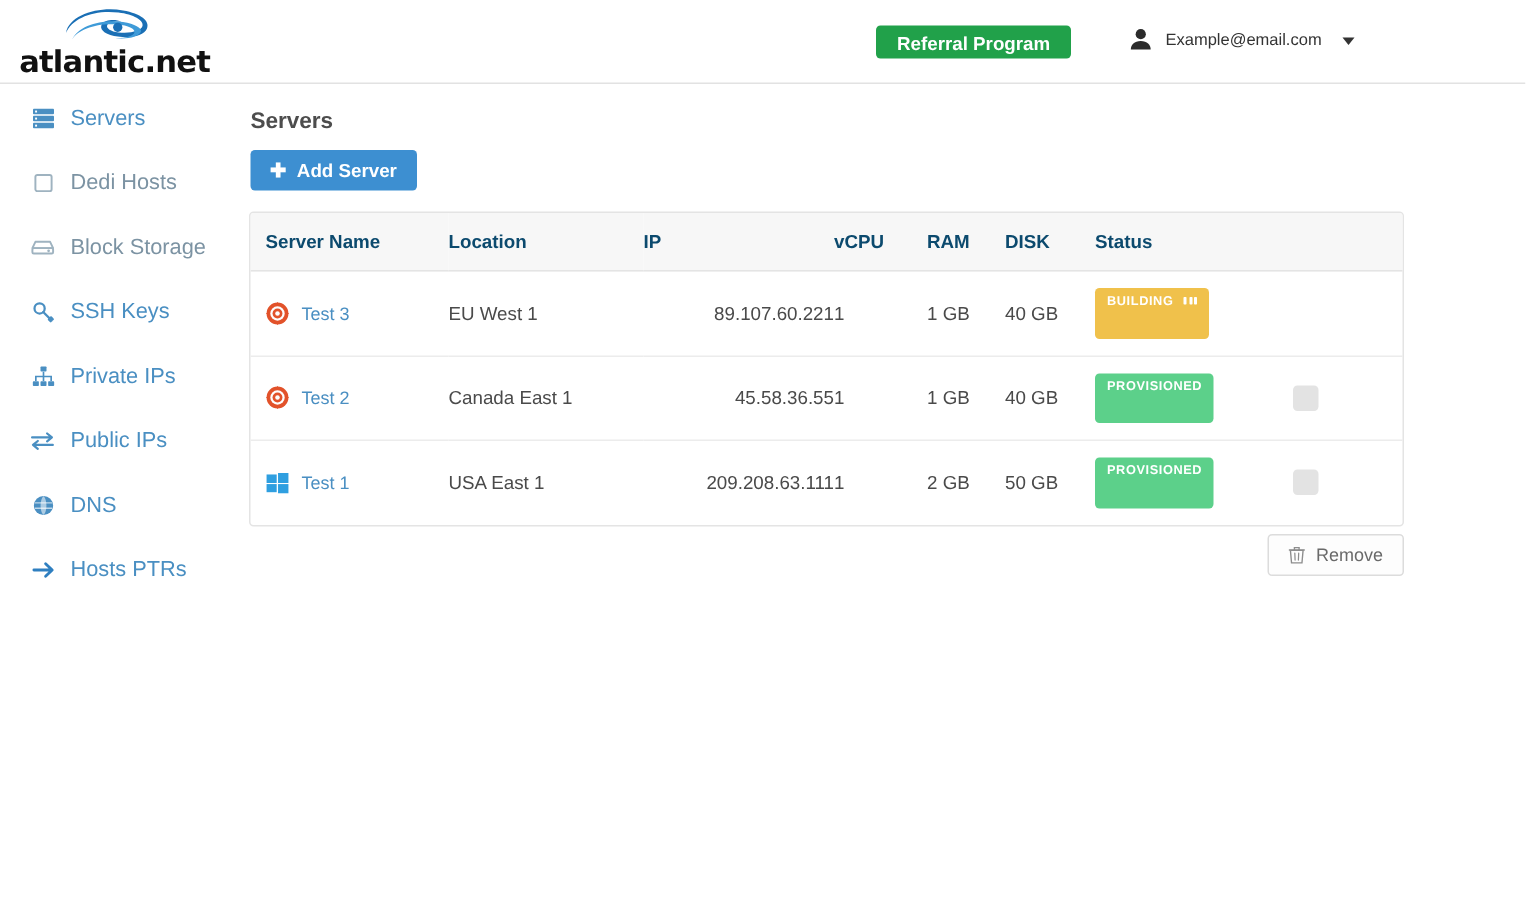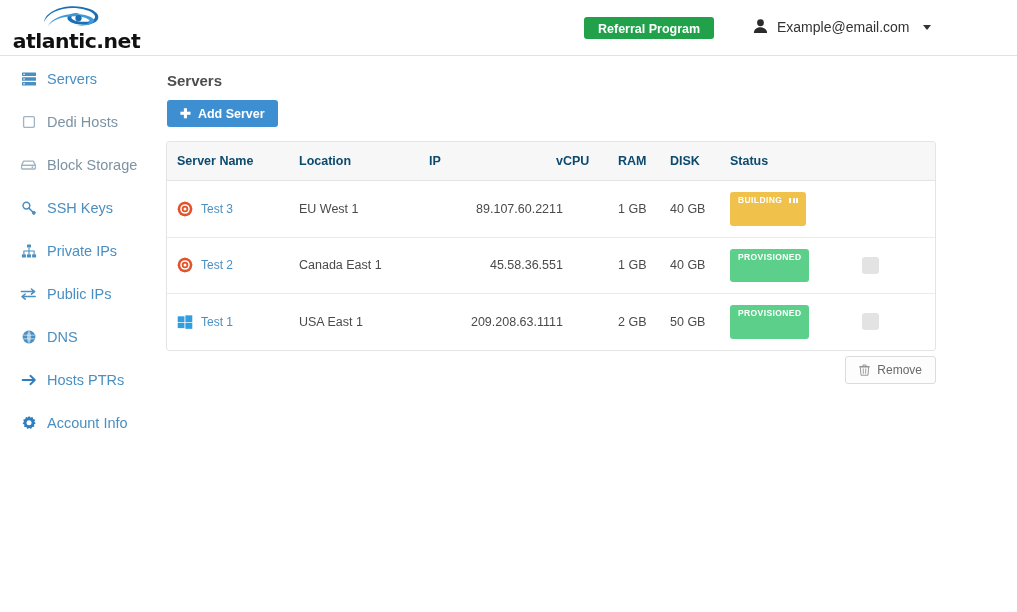--- a/index.html
+++ b/index.html
@@ -54,21 +54,21 @@
   }
   .account {
     position: absolute;
     left: 752px; top: 18px;
     display: flex;
     align-items: center;
     gap: 8px;
     cursor: pointer;
   }
   .account-email {
-    font-size: 14px;
+    font-size: 11px;
     color: #333;
     white-space: nowrap;
   }
   .caret-down {
     width: 0; height: 0;
     border-left: 4.5px solid transparent;
     border-right: 4.5px solid transparent;
     border-top: 5.5px solid #333;
     margin-left: 6px;
     margin-top: 2px;
@@ -363,31 +363,20 @@
 
   <a class="nav-item">
     <span class="nav-icon">
       <svg width="16" height="16" viewBox="0 0 16 16">
         <path d="M1.6 8 L13.4 8 M9.4 3.8 L13.8 8 L9.4 12.2" stroke="#2f7fc0" stroke-width="1.9" fill="none" stroke-linecap="round" stroke-linejoin="round"></path>
       </svg>
     </span>
     <span class="nav-label">Hosts PTRs</span>
   </a>
 
-  <a class="nav-item">
-    <span class="nav-icon">
-      <svg width="16" height="16" viewBox="0 0 16 16">
-        <path d="M8 0.9 L9.5 2.5 L11.6 1.9 L12.1 4.1 L14.2 4.7 L13.3 6.7 L14.8 8.3
-                 L13 9.6 L13.3 11.8 L11.1 11.9 L10.1 13.9 L8.2 12.9 L6.3 14
-                 L5.4 12 L3.2 11.9 L3.4 9.7 L1.6 8.4 L3 6.7 L2.2 4.7 L4.3 4 L4.9 1.9 L6.8 2.6 Z" fill="#2f7fc0"></path>
-        <circle cx="8" cy="7.8" r="2.5" fill="#fff"></circle>
-      </svg>
-    </span>
-    <span class="nav-label">Account Info</span>
-  </a>
 </nav>
 
 <div class="main">
 
   <div class="page-title">Servers</div>
 
   <button class="add-server-btn">
     <span class="plus-glyph">✚</span>
     <span>Add Server</span>
   </button>

